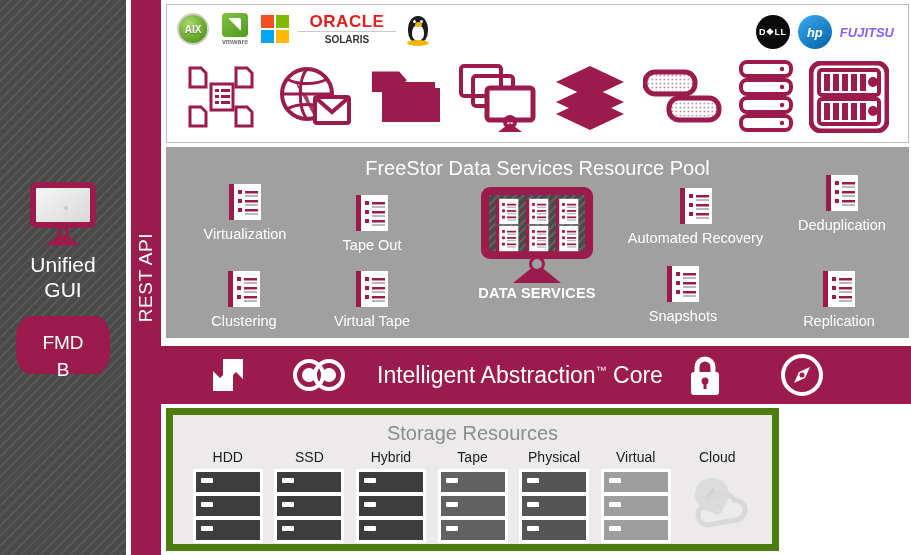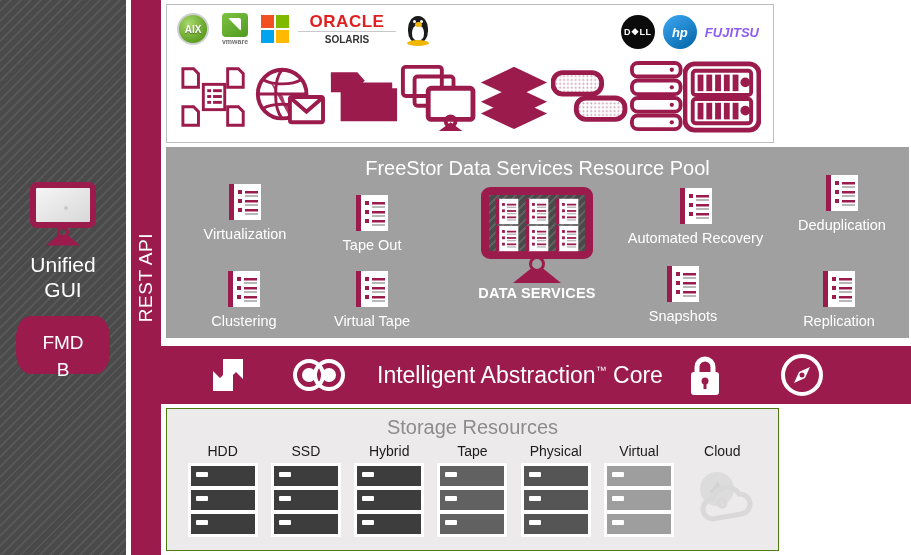--- a/index.html
+++ b/index.html
@@ -61,21 +61,21 @@
     color:#ffffff; font-size:19px; letter-spacing:.5px;
     writing-mode: vertical-rl; transform: rotate(180deg);
     white-space:nowrap;
   }
 
   
   #main { position:absolute; left:161px; top:0; width:750px; height:555px; }
 
   
   #apps {
-    position:absolute; left:5px; top:4px; width:608px; height:139px;
+    position:absolute; left:5px; top:4px; width:743px; height:139px;
     background:#ffffff; border:1px solid #bdbdbd;
   }
   #apps-top { height:48px; display:flex; align-items:center; padding-left:10px; position:relative; }
   #os-logos { display:flex; align-items:center; gap:9px; }
   #apps-title {
     position:absolute; left:245px; top:3px; width:310px;
     text-align:center; color:#3b3b3b; font-size:18px; line-height:21px;
   }
   #vendor-logos {
     position:absolute; right:14px; top:10px;
@@ -197,21 +197,21 @@
     background:#9B1B4D; display:flex; align-items:center;
   }
   #core-title {
     color:#ffffff; font-size:23px; white-space:nowrap;
   }
   #core-title sup { font-size:11px; vertical-align:super; }
 
   
   #storage {
     position:absolute; left:5px; top:408px; width:613px; height:143px;
-    background:#eceaea; border:1px solid #4d7c0f;
+    background:#eceaea; border:7px solid #4d7c0f;
   }
   #storage-title {
     text-align:center; color:#8c8c8c; font-size:20px; padding-top:7px;
   }
   #storage-row {
     display:flex; justify-content:space-around; align-items:flex-start;
     padding:4px 14px 0;
   }
   .stor { width:92px; text-align:center; }
   .stor .cap { font-size:14px; color:#1c1c1c; margin-bottom:4px; }

